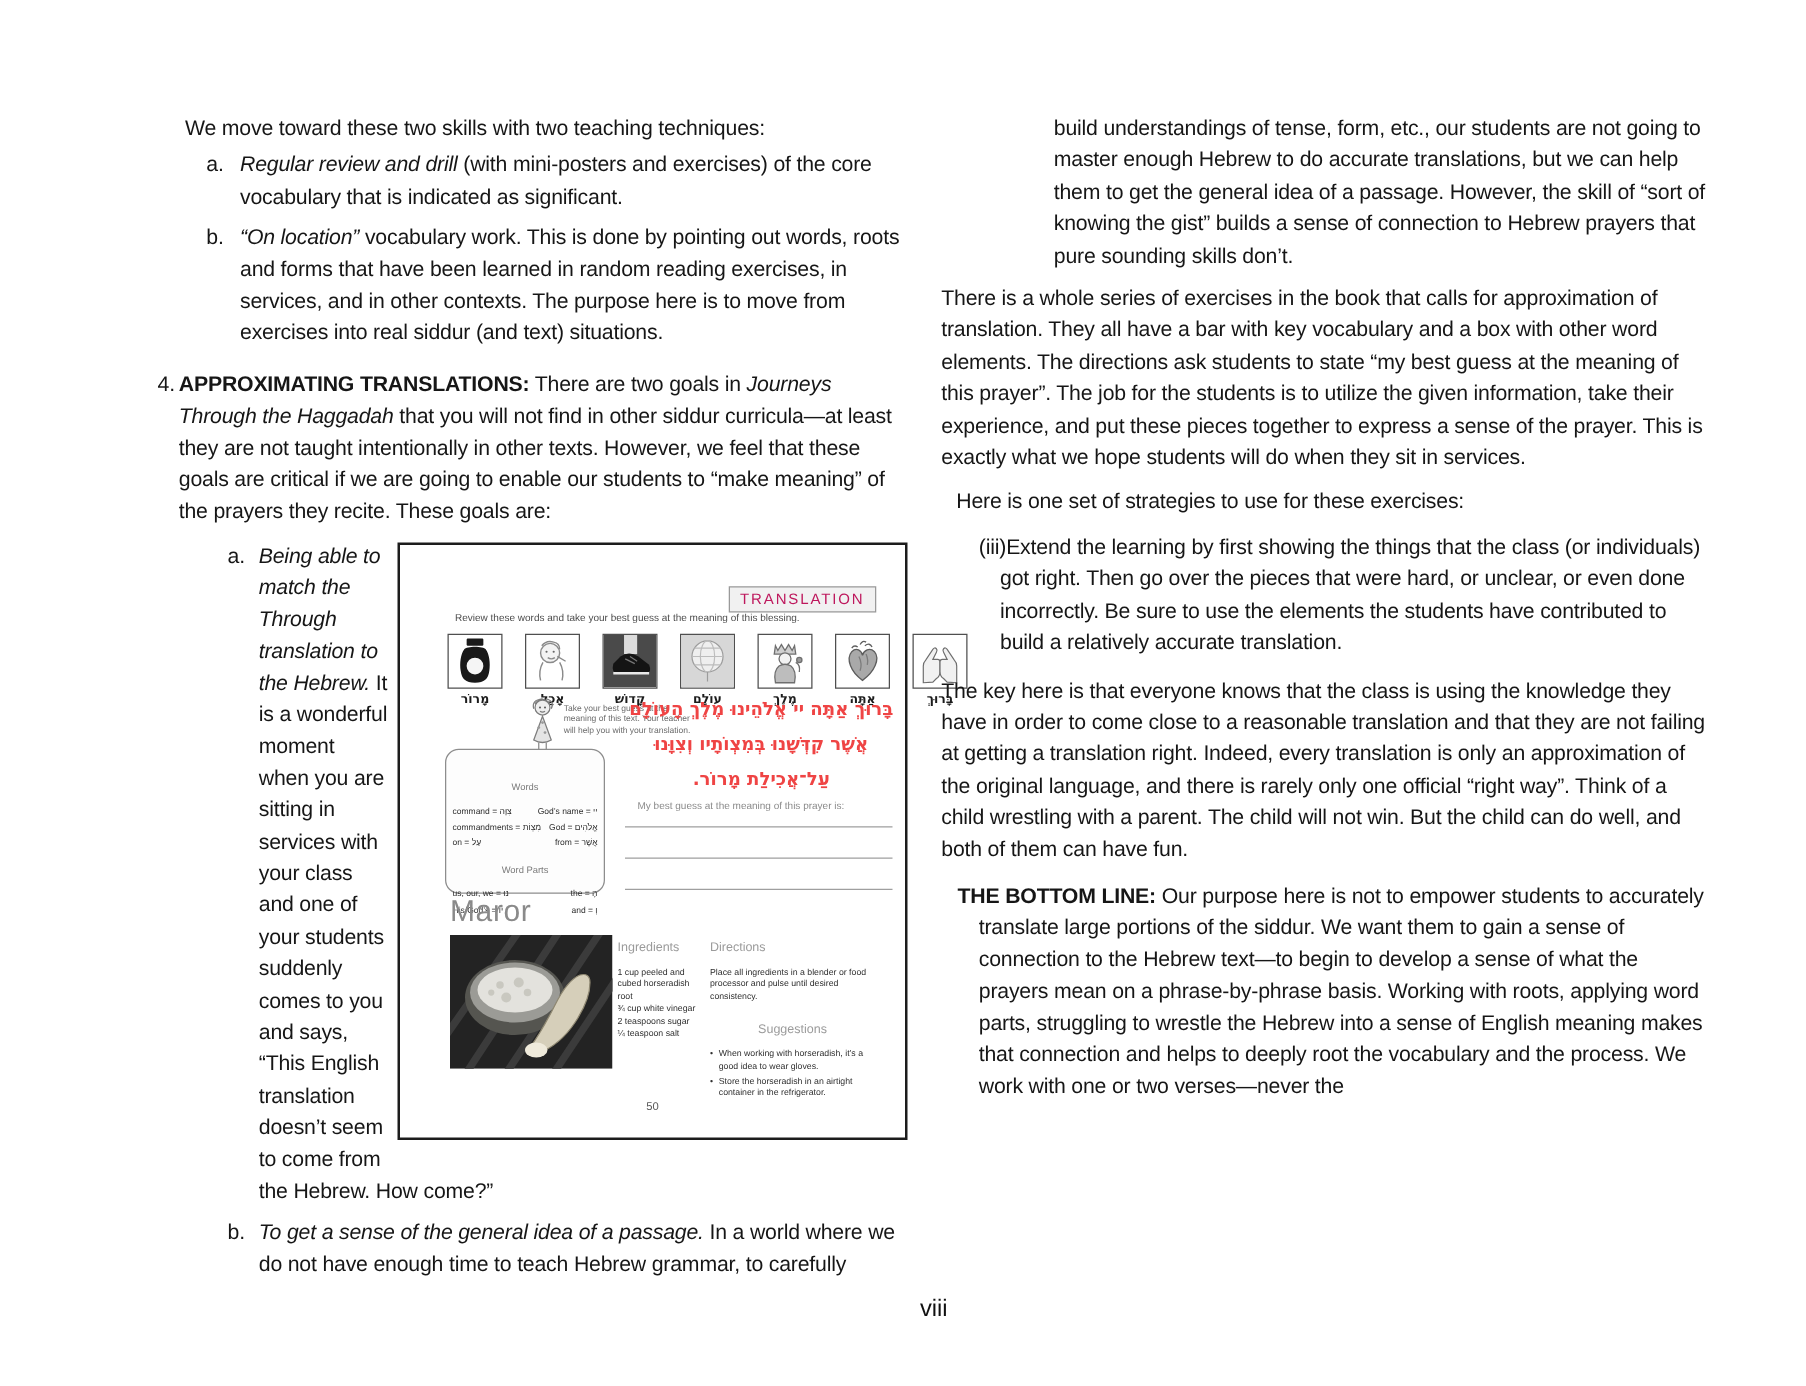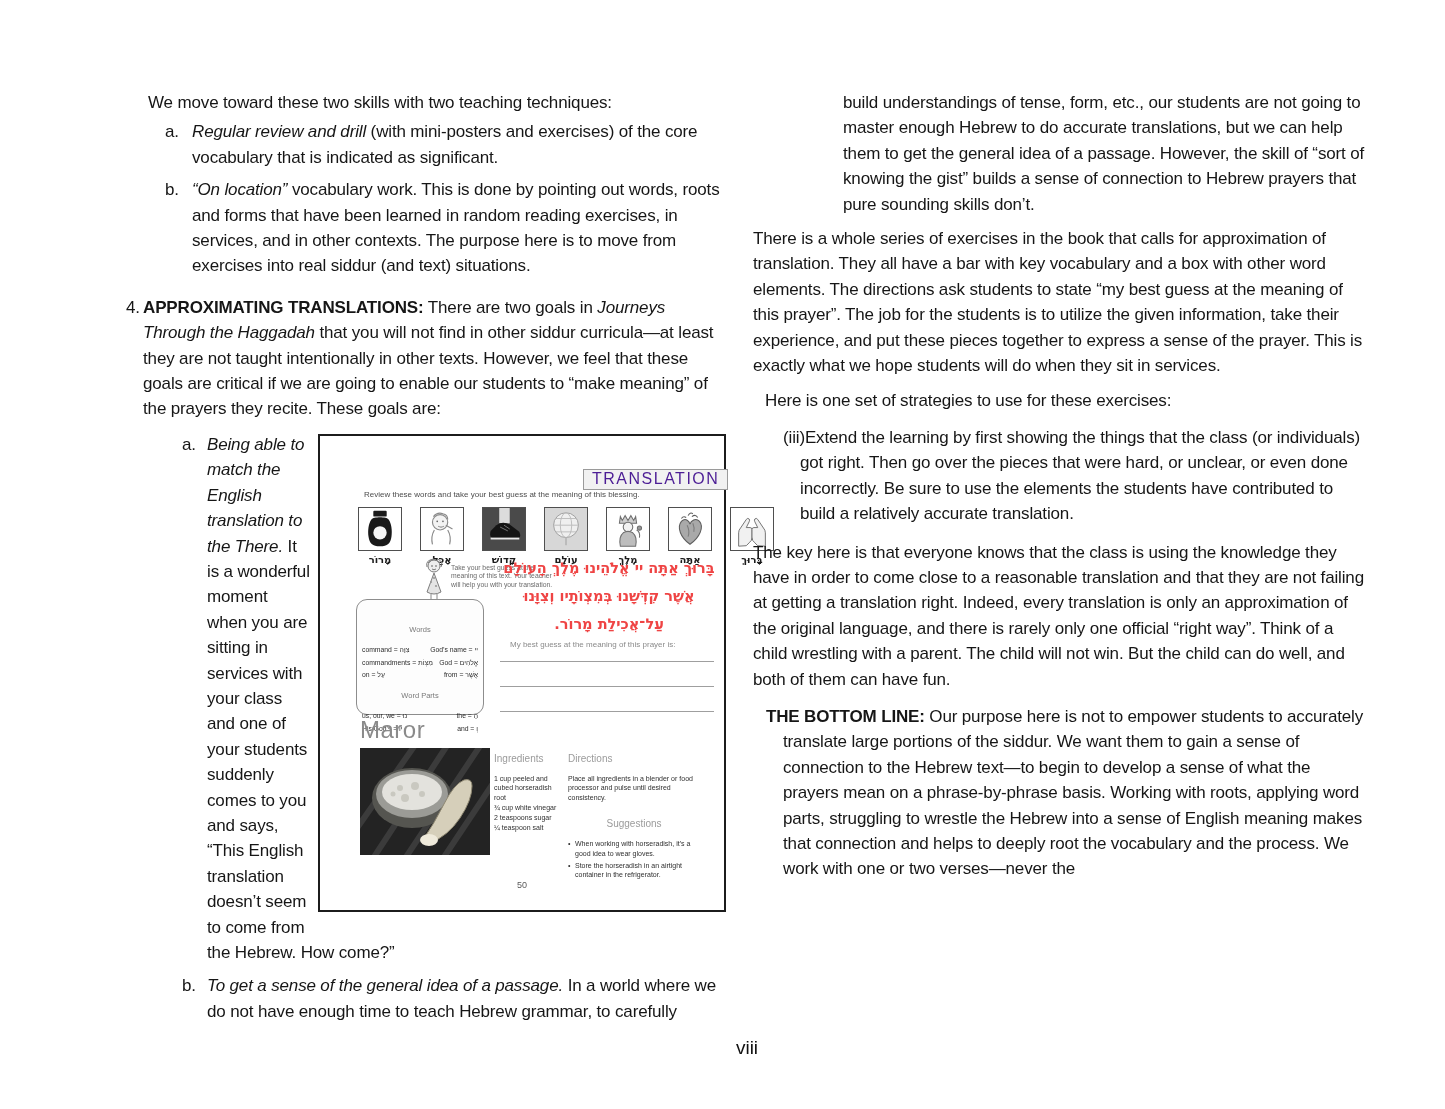--- a/index.html
+++ b/index.html
@@ -30,21 +30,21 @@
   .goal-a { margin-bottom:8px; }
 
   
   .figure {
     float:right; width:408px; height:478px; margin:2px 0 8px 6px;
     border:2px solid #1c1c1c; background:#fff; position:relative;
     font-family:"Liberation Sans", sans-serif; letter-spacing:0;
   }
   .hebrew { font-family:"DejaVu Sans", sans-serif; direction:rtl; unicode-bidi:isolate; }
   .fig-translation { position:absolute; left:263px; top:33px; border:1px solid #9a9a9a; background:#f1f1f1;
-    font-size:16px; letter-spacing:1.5px; color:#4c1d95; padding:2px 8px 3px; line-height:14px; }
+    font-size:12px; letter-spacing:1.5px; color:#be185d; padding:2px 8px 3px; line-height:14px; }
   .fig-instruction { position:absolute; left:44px; top:54px; font-size:8px; color:#4d4d4d; line-height:9px; }
   .vocab-row { position:absolute; left:38px; top:71px; display:flex; gap:18px; }
   .vocab-cell { width:44px; text-align:center; }
   .vocab-img { width:44px; height:44px; border:1px solid #4f4f4f; background:#fff; overflow:hidden; }
   .vocab-img svg { display:block; width:100%; height:100%; }
   .vocab-word { margin-top:3px; font-size:10px; font-weight:bold; color:#1c1c1c; line-height:11px; direction:rtl; }
   .fig-girl { position:absolute; left:101px; top:122px; width:26px; height:72px; }
   .fig-helper { position:absolute; left:131px; top:128px; width:104px; font-size:6.8px; line-height:8.6px; color:#6b6b6b; }
   .words-box { position:absolute; left:36px; top:163px; width:128px; height:116px;
     border:1px solid #8d8d8d; border-radius:11px; background:#fdfdfd; padding:16px 5px; }
@@ -286,21 +286,21 @@
             <ul class="sug-list">
               <li>When working with horseradish, it’s a good idea to wear gloves.</li>
               <li>Store the horseradish in an airtight container in the refrigerator.</li>
             </ul>
           </div>
 
           <div class="fig-folio">50</div>
         </div>
         
 
-        <span class="italic">Being able to match the English translation to the There.</span><span> It is a wonderful moment when you are sitting in services with your class and one of your students suddenly comes to you and says, “This English translation doesn’t seem to come from the Hebrew. How come?”</span>
+        <span class="italic">Being able to match the Through translation to the Hebrew.</span><span> It is a wonderful moment when you are sitting in services with your class and one of your students suddenly comes to you and says, “This English translation doesn’t seem to come from the Hebrew. How come?”</span>
       </div>
     </div>
 
     <div class="goal goal-b">
       <span class="lbl">b.</span>
       <span class="italic">To get a sense of the general idea of a passage.</span><span> In a world where we do not have enough time to teach Hebrew grammar, to carefully</span>
     </div>
 
   </div>
 

